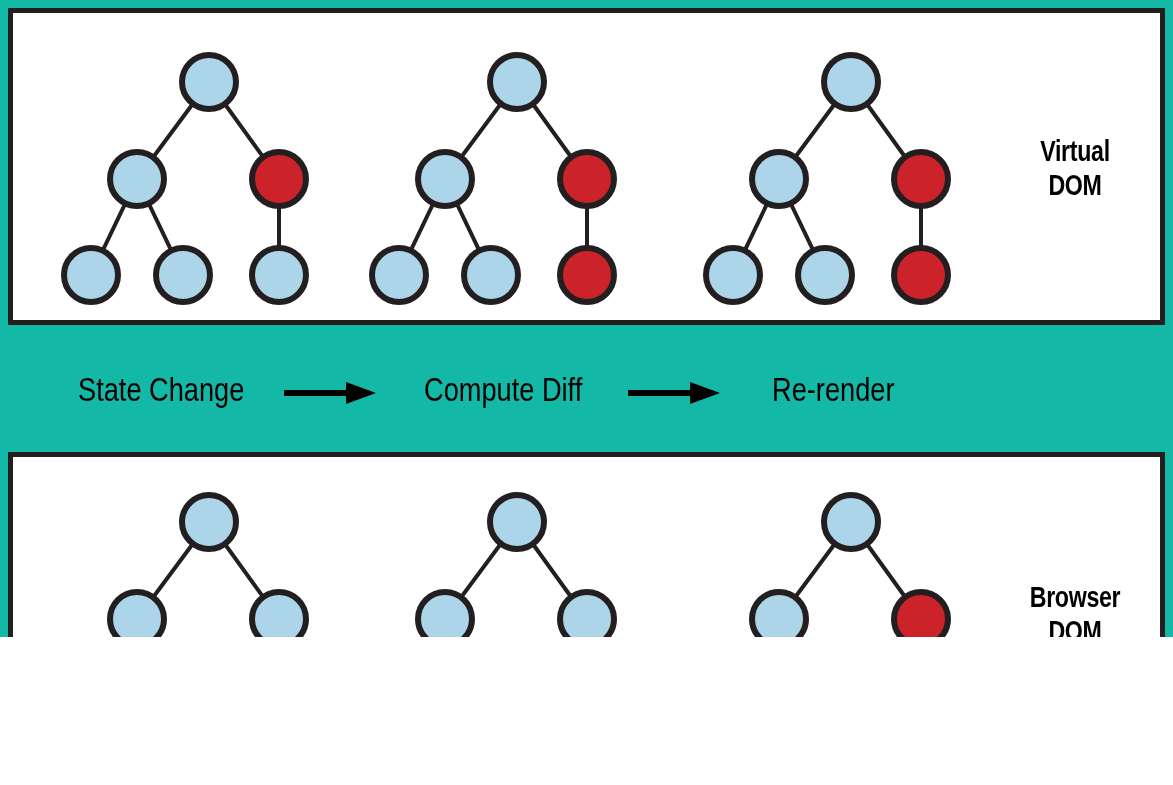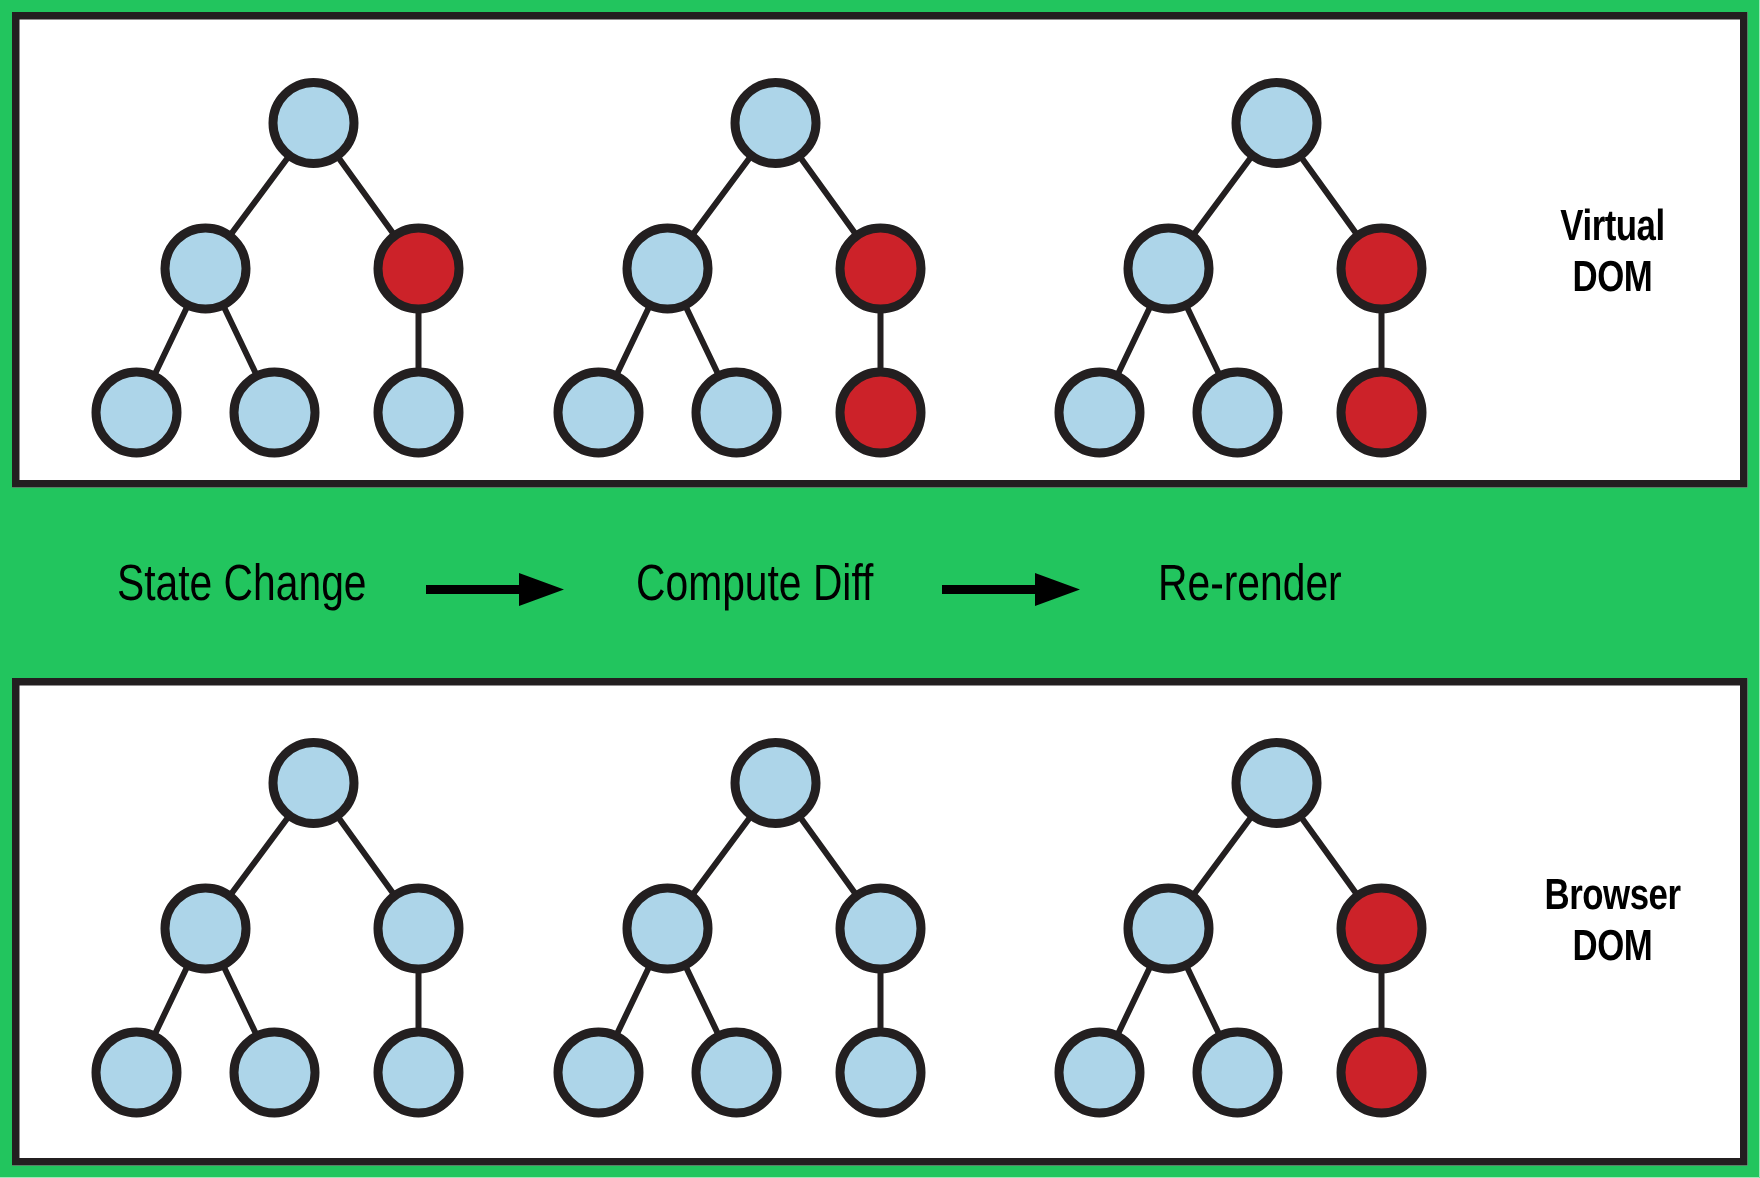--- a/index.html
+++ b/index.html
@@ -7,22 +7,22 @@
     margin: 0;
     padding: 0;
     background: #ffffff;
   }
   body {
     font-family: "Liberation Sans", sans-serif;
   }
   #page {
     position: relative;
     width: 1173px;
-    height: 785px;
-    background: #22c55e;
+    height: 637px;
+    background: #14b8a6;
     overflow: hidden;
     text-decoration: underline;
   }
   .panel {
     position: absolute;
     box-sizing: border-box;
     border: 5px solid #231f20;
     background: #ffffff;
   }
   #panel-virtual-dom {

